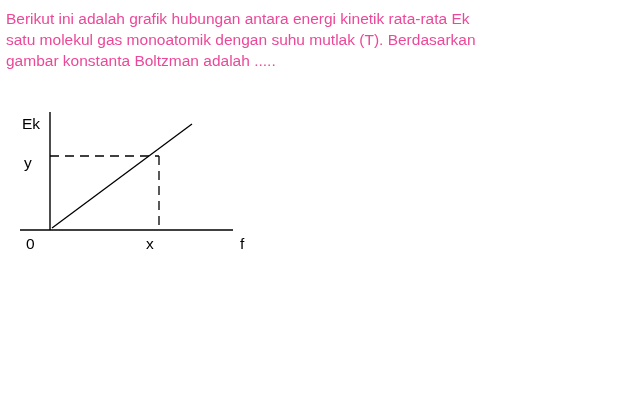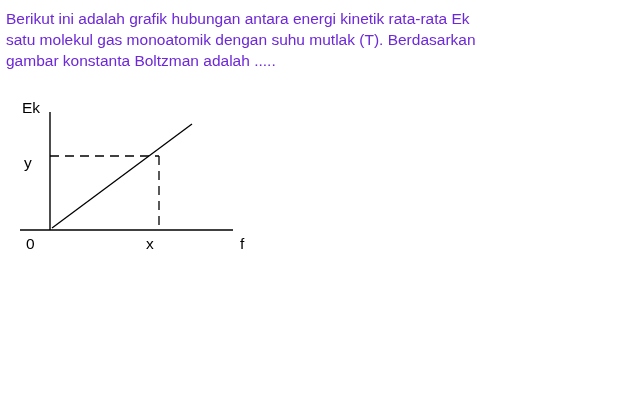--- a/index.html
+++ b/index.html
@@ -15,41 +15,41 @@
     color: #000000;
     overflow: hidden;
   }
   #question-text {
     position: absolute;
     left: 6px;
     top: 8px;
     width: 470px;
     font-size: 15.5px;
     line-height: 21px;
-    color: #6d28d9;
+    color: #ec4899;
     white-space: pre-wrap;
   }
   #figure {
     position: absolute;
     left: 0px;
     top: 104px;
     width: 300px;
     height: 160px;
   }
   #figure svg {
     display: block;
   }
   .fig-label {
     position: absolute;
     font-size: 15.5px;
     font-family: "Liberation Sans", sans-serif;
     color: #000000;
     line-height: 1;
   }
-  #label-ek { left: 22px; top: 100px; }
+  #label-ek { left: 22px; top: 116px; }
   #label-y  { left: 24px; top: 155px; }
   #label-0  { left: 26px; top: 236px; }
   #label-x  { left: 146px; top: 236px; }
   #label-f  { left: 240px; top: 236px; }
 </style>
 </head>
 <body>
 
 <div id="question-text">Berikut ini adalah grafik hubungan antara energi kinetik rata-rata Ek satu molekul gas monoatomik dengan suhu mutlak (T). Berdasarkan gambar konstanta Boltzman adalah .....</div>
 

